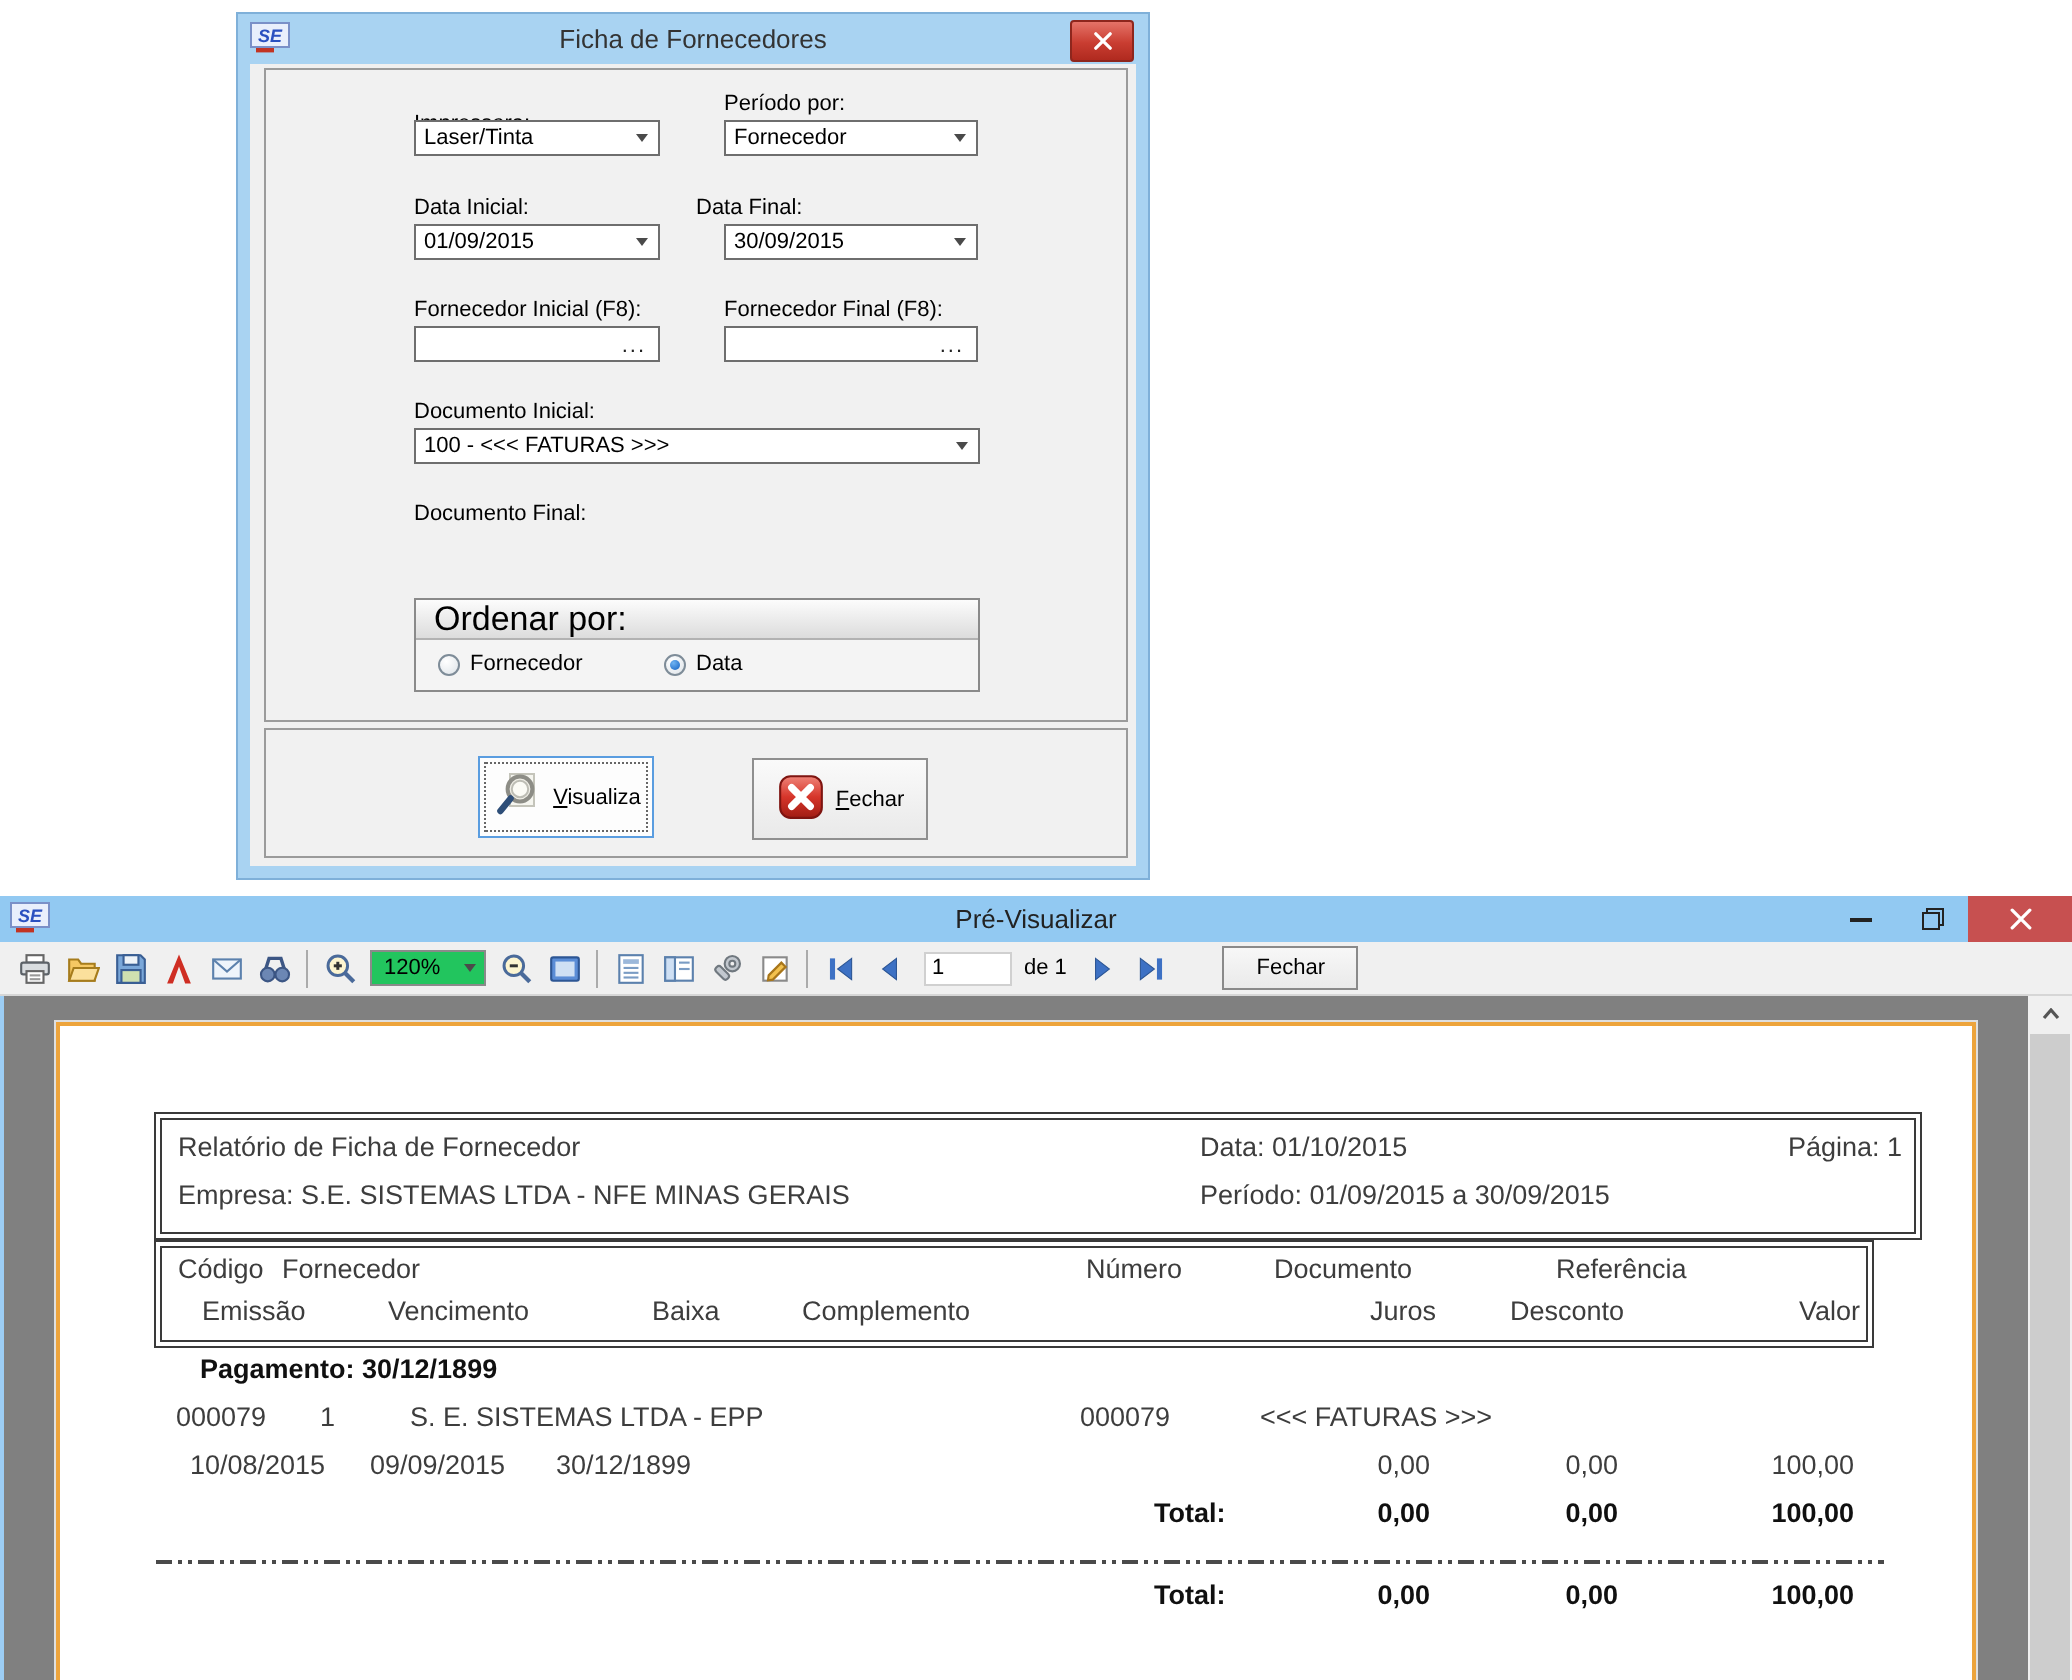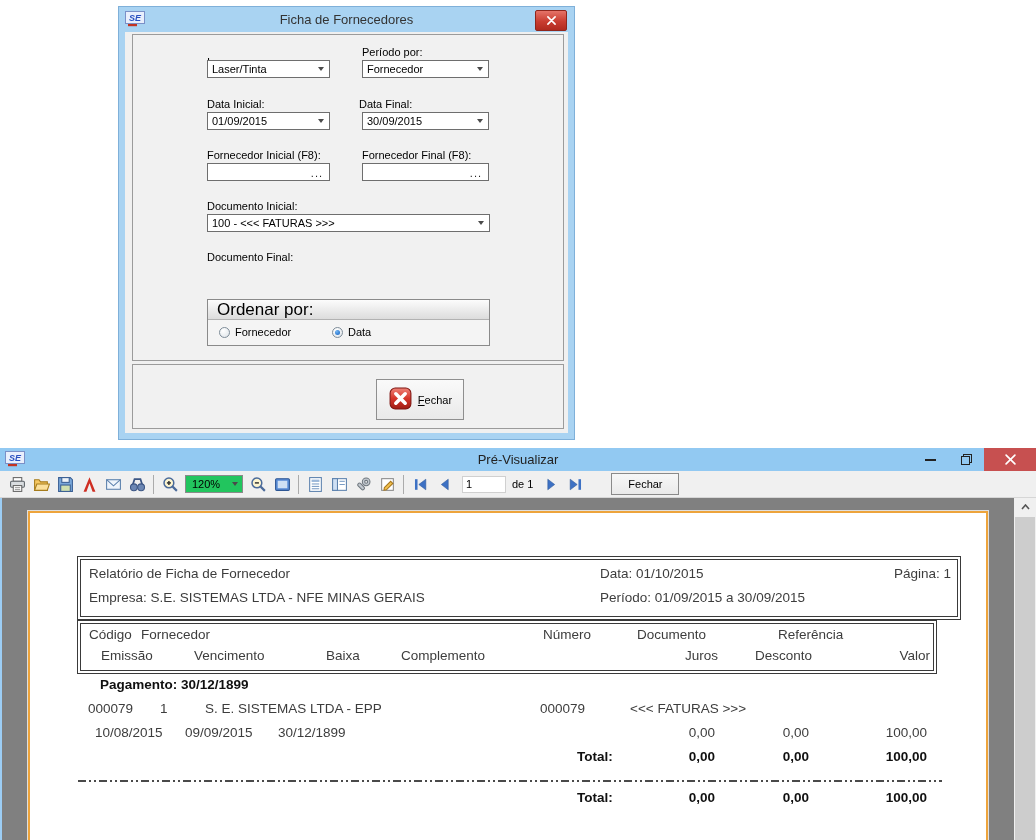--- a/index.html
+++ b/index.html
@@ -90,21 +90,21 @@
         </div>
         <span class="flabel" style="left:229px;top:11px;">Período por:</span>
         <div class="dd" style="left:229px;top:25px;width:127px;">
           <span>Fornecedor</span><span class="arr"></span>
         </div>
 
         <span class="flabel" style="left:74px;top:63px;">Data Inicial:</span>
         <div class="dd" style="left:74px;top:77px;width:123px;">
           <span>01/09/2015</span><span class="arr"></span>
         </div>
-        <span class="flabel" style="left:226px;top:63px;">Data Final:</span>
+        <span class="flabel" style="left:215px;top:63px;">Data Final:</span>
         <div class="dd" style="left:229px;top:77px;width:127px;">
           <span>30/09/2015</span><span class="arr"></span>
         </div>
 
         <span class="flabel" style="left:74px;top:114px;">Fornecedor Inicial (F8):</span>
         <div class="dd" style="left:74px;top:128px;width:123px;">
           <span></span><span class="dots">...</span>
         </div>
         <span class="flabel" style="left:229px;top:114px;">Fornecedor Final (F8):</span>
         <div class="dd" style="left:229px;top:128px;width:127px;">
@@ -127,20 +127,31 @@
             </span>
             <span class="radio-item" style="left:124px;">
               <span class="radio sel"></span>
               <span>Data</span>
             </span>
           </div>
         </div>
       </div>
 
       <div class="panel panel2">
+        <div class="bigbtn btn-vis">
+          <span>
+            <svg width="26" height="26" viewBox="0 0 26 26">
+                <path d="M9 3 h12 v16 h-12 z" fill="#f5f5ef" stroke="#c4c4ba"></path>
+                <circle cx="14" cy="10.5" r="6.2" fill="#efeee6" stroke="#8d8d86" stroke-width="2"></circle>
+                <circle cx="14" cy="10.5" r="4.1" fill="#fbfbf5" stroke="#bdbdb4"></circle>
+                <line x1="9.3" y1="15.2" x2="4.2" y2="21.5" stroke="#2e4e78" stroke-width="3.2" stroke-linecap="round"></line>
+              </svg>
+          </span>
+          <span><span class="u">V</span><span>isualiza</span></span>
+        </div>
         <div class="bigbtn btn-fec">
           <span>
             <svg width="25" height="25" viewBox="0 0 24 24">
                 <defs>
                   <linearGradient id="rg1" x1="0" y1="0" x2="0" y2="1">
                     <stop offset="0" stop-color="#ef8378"></stop>
                     <stop offset="0.5" stop-color="#d6352a"></stop>
                     <stop offset="1" stop-color="#a01d14"></stop>
                   </linearGradient>
                 </defs>

